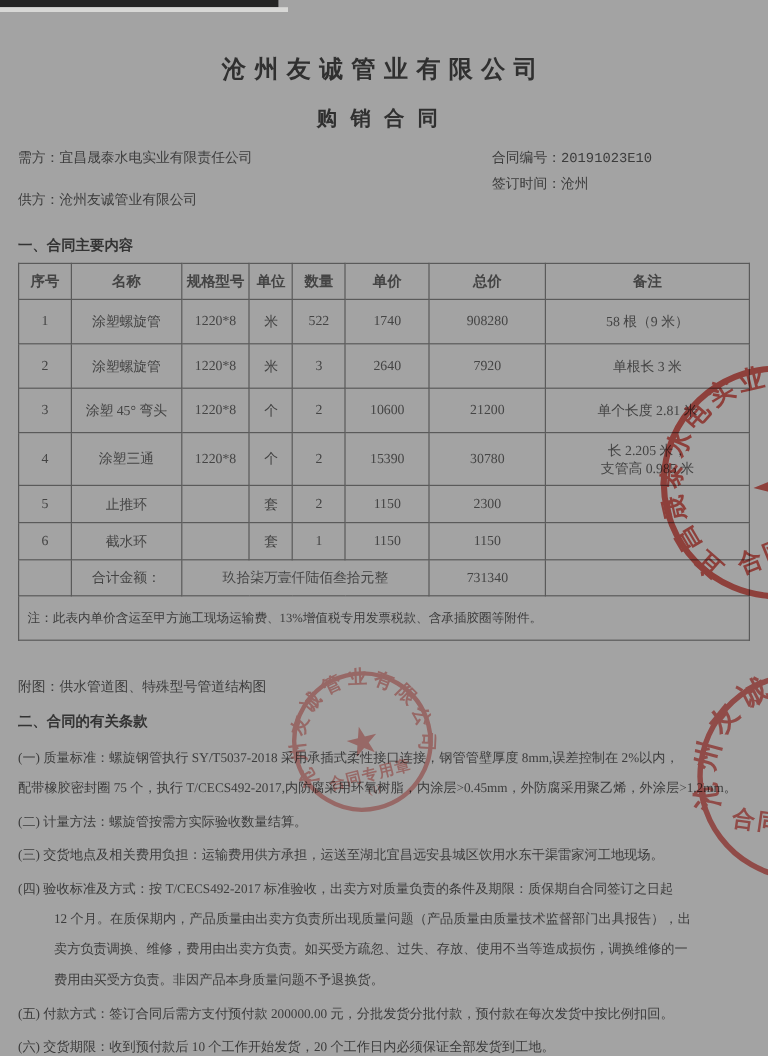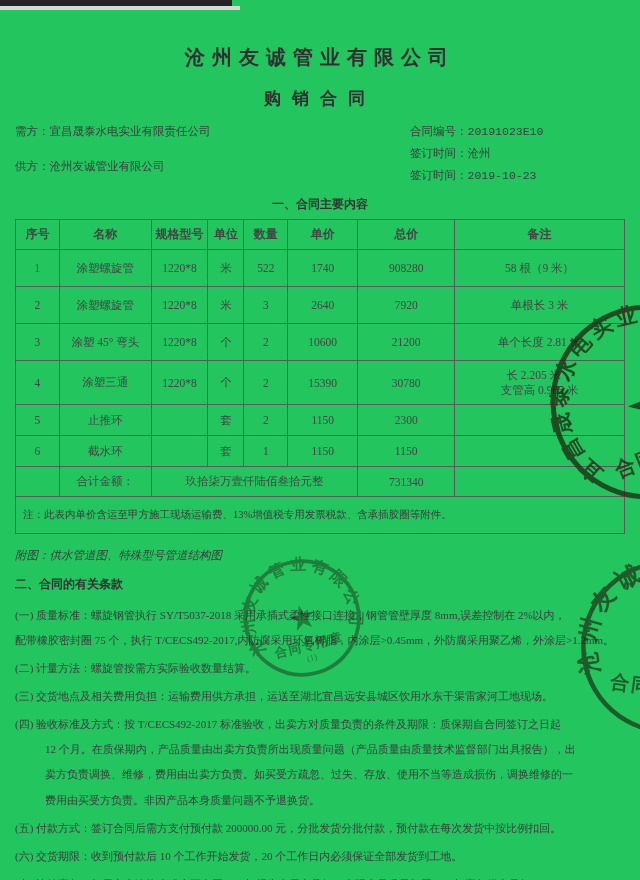--- a/index.html
+++ b/index.html
@@ -1,44 +1,44 @@
 <!DOCTYPE html>
 <html><head>
 <meta charset="utf-8">
 <style>
   html,body{margin:0;padding:0;background:#e8e8e6;}
   .page{
     position:relative;width:640px;height:880px;margin:0 auto;
-    background:#22c55e;overflow:hidden;
+    background:#a3a3a3;overflow:hidden;
     font-family:"Liberation Serif","DejaVu Serif",serif;
     color:#3c3c3c;
   }
   .scan-strip{position:absolute;left:0;top:0;width:232px;height:6px;background:#242424;}
   .scan-strip2{position:absolute;left:0;top:6px;width:240px;height:4px;background:#d8d8d6;}
   .inner{padding:0 15px;}
   h1.company{margin:44px 0 0;text-align:center;font-size:20px;font-weight:600;
     letter-spacing:7px;color:#303030;}
   h2.doctitle{margin:16px 0 0;text-align:center;font-size:17px;font-weight:600;
     letter-spacing:11px;color:#303030;}
   .meta{display:flex;justify-content:space-between;margin-top:14px;font-size:11.5px;}
   .meta-left p{margin:0 0 20px;}
   .meta-right{width:215px;font-family:Liberation Mono, monospace;}
   .meta-right p{margin:0 0 7px;}
-  .sec-head{margin:2px 0 6px;font-size:12px;font-weight:600;color:#333;text-align:center;}
+  .sec-head{margin:2px 0 6px;font-size:12px;font-weight:600;color:#333;}
   table.items{border-collapse:collapse;width:610px;table-layout:fixed;font-size:11.5px;color:#444;}
   table.items th,table.items td{border:1px solid #5a5a5a;text-align:center;
     padding:1px 2px;vertical-align:middle;white-space:pre-line;overflow:hidden;}
   table.items th{font-weight:700;height:27px;font-size:12px;}
   tr.r-std{height:37px;}
   tr.r-tall{height:44px;}
   tr.r-short{height:31px;}
   tr.r-total{height:30px;}
   .note-box{width:594px;border:1px solid #5a5a5a;border-top:none;padding:11px 7px;
     font-size:10.5px;white-space:nowrap;overflow:hidden;color:#3c3c3c;}
-  p.attach{margin:14px 0 0;font-size:11.5px;font-style:italic;}
+  p.attach{margin:31px 0 0;font-size:11.5px;}
   p.sec2{margin:13px 0 0;font-size:12px;font-weight:600;color:#333;}
   .clauses{margin-top:10px;}
   p.clause{margin:0 0 3px;font-size:11px;line-height:2.28;white-space:pre-line;color:#3c3c3c;}
   p.clause.hang{padding-left:30px;text-indent:-30px;}
   .stamp{position:absolute;mix-blend-mode:multiply;pointer-events:none;}
   .stamp-buyer{left:546px;top:300px;width:204px;height:204px;transform:rotate(-22deg);opacity:.85;}
   .stamp-supplier-mid{left:241px;top:557px;width:122px;height:122px;transform:rotate(-14deg);opacity:.5;}
   .stamp-supplier-right{left:577px;top:556px;width:182px;height:182px;transform:rotate(8deg);opacity:.75;}
 </style>
 </head>
@@ -52,21 +52,20 @@
     <h2 class="doctitle">购销合同</h2>
 
     <div class="meta">
       <div class="meta-left">
         <p><span>需方：</span><span>宜昌晟泰水电实业有限责任公司</span></p>
         <p><span>供方：</span><span>沧州友诚管业有限公司</span></p>
       </div>
       <div class="meta-right">
         <p><span>合同编号：</span><span>20191023E10</span></p>
         <p><span>签订时间：</span><span>沧州</span></p>
-        <p><span>签订时间：</span><span>2019-10-23</span></p>
       </div>
     </div>
 
     <p class="sec-head">一、合同主要内容</p>
 
     <table class="items">
       <colgroup>
         <col style="width:7.2%">
           <col style="width:15.1%">
           <col style="width:9.3%">

